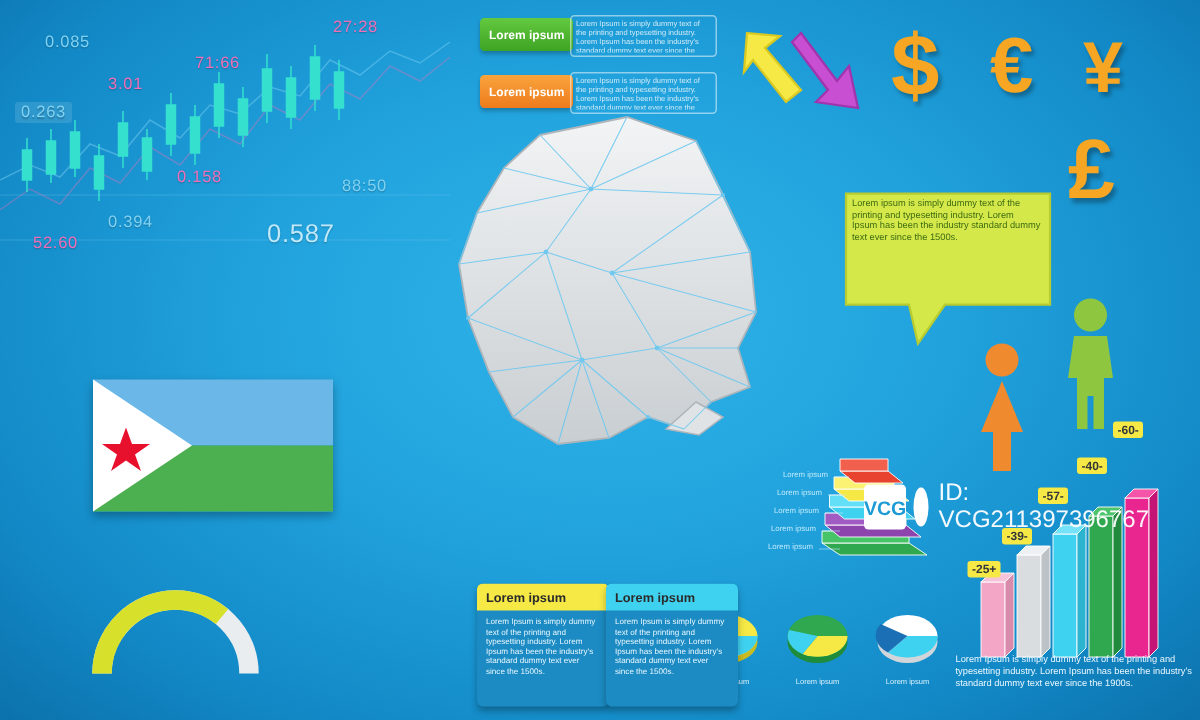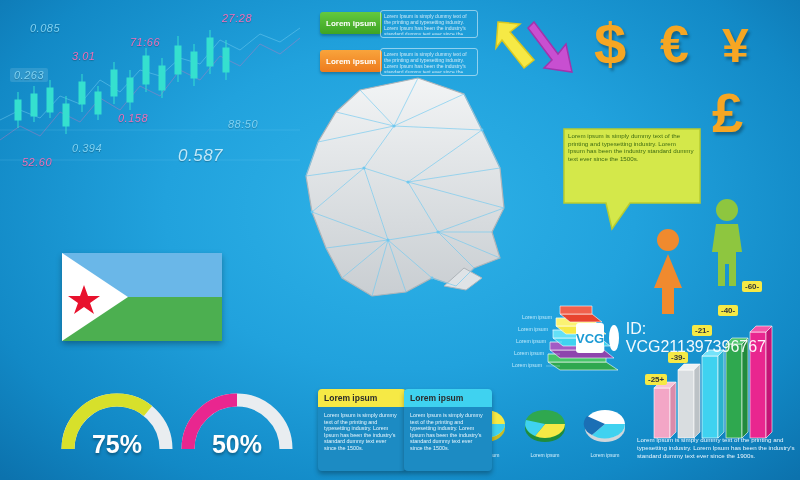--- a/index.html
+++ b/index.html
@@ -16,21 +16,20 @@
     overflow:hidden;
   }
   .abs{position:absolute;}
 
   
   #chart-area{left:0;top:0;width:300px;height:185px;}
   .num{
     position:absolute;color:#7fd2f3;font-size:11px;
     font-family:"Liberation Sans",sans-serif;letter-spacing:.5px;
     text-shadow:0 1px 1px rgba(0,0,0,.25);
-    font-style:italic;
   }
   .num.pink{color:#f06fb8;}
   .num.big{font-size:17px;color:#bfe9fb;}
   .num.boxed{
     background:rgba(255,255,255,.12);padding:1px 4px;border-radius:2px;
   }
 
   
   #country-title{
     left:60px;top:190px;color:#eaf7ff;font-size:33px;letter-spacing:1px;
@@ -185,28 +184,20 @@
       <polygon points="0,0 66,44 0,88" fill="#ffffff"></polygon>
       <polygon points="22,32 26,43 38,43 28,50 32,61 22,54 12,61 16,50 6,43 18,43" fill="#e8112d"></polygon>
     </svg>
   </div>
 
   <div class="gauge" style="left:58px;top:383px">
     <svg width="118" height="72" viewBox="0 0 118 72">
       <path d="M10 66 A49 49 0 0 1 108 66" fill="none" stroke="#e9edf0" stroke-width="13"></path>
       <path d="M10 66 A49 49 0 0 1 90 28" fill="none" stroke="#d7e02b" stroke-width="13"></path>
     </svg>
-    <div class="label">75%</div>
-  </div>
-  <div class="gauge" style="left:178px;top:383px">
-    <svg width="118" height="72" viewBox="0 0 118 72">
-      <path d="M10 66 A49 49 0 0 1 108 66" fill="none" stroke="#e9edf0" stroke-width="13"></path>
-      <path d="M10 66 A49 49 0 0 1 59 17" fill="none" stroke="#e9268f" stroke-width="13"></path>
-    </svg>
-    <div class="label">50%</div>
   </div>
 
   <div class="ribbon green" style="left:320px;top:12px;width:56px;">
     <span>Lorem ipsum</span>
   </div>
   <div class="ribbon orange" style="left:320px;top:50px;width:56px;">
     <span>Lorem ipsum</span>
   </div>
   <div class="abs" style="left:380px;top:10px;width:96px;height:26px;border:1px solid rgba(255,255,255,.5);border-radius:3px;">
     <div class="lorem-lines" style="left:3px;top:2px;width:90px;height:22px;overflow:hidden;">Lorem Ipsum is simply dummy text of the printing and typesetting industry. Lorem Ipsum has been the industry's standard dummy text ever since the 1500s, when an unknown printer took a galley of type.</div>
@@ -386,21 +377,21 @@
         <polygon points="76,14 82,8 98,8 92,14" fill="#4cc46b"></polygon>
           <polygon points="92,14 98,8 98,102 92,108" fill="#228a3d"></polygon>
         <rect x="100" y="2" width="16" height="106" fill="#e9268f"></rect>
         <polygon points="100,2 106,-4 122,-4 116,2" fill="#f455a8"></polygon>
           <polygon points="116,2 122,-4 122,102 116,108" fill="#c41476"></polygon>
       </g>
     </svg>
   </div>
   <span class="bartag" style="left:645px;top:374px">-25+</span>
   <span class="bartag" style="left:668px;top:352px">-39-</span>
-  <span class="bartag" style="left:692px;top:325px">-21-</span>
+  <span class="bartag" style="left:692px;top:325px">-57-</span>
   <span class="bartag" style="left:718px;top:305px">-40-</span>
   <span class="bartag" style="left:742px;top:281px">-60-</span>
 
   <div class="infobox" style="left:318px;top:389px;background:#1c8bc3;">
     <div class="hd" style="background:#f6e945;">Lorem ipsum</div>
     <div class="bd">Lorem Ipsum is simply dummy text of the printing and typesetting industry. Lorem Ipsum has been the industry's standard dummy text ever since the 1500s.</div>
   </div>
   <div class="infobox" style="left:404px;top:389px;background:#1c8bc3;">
     <div class="hd" style="background:#3fd2f0;">Lorem ipsum</div>
     <div class="bd">Lorem Ipsum is simply dummy text of the printing and typesetting industry. Lorem Ipsum has been the industry's standard dummy text ever since the 1500s.</div>

